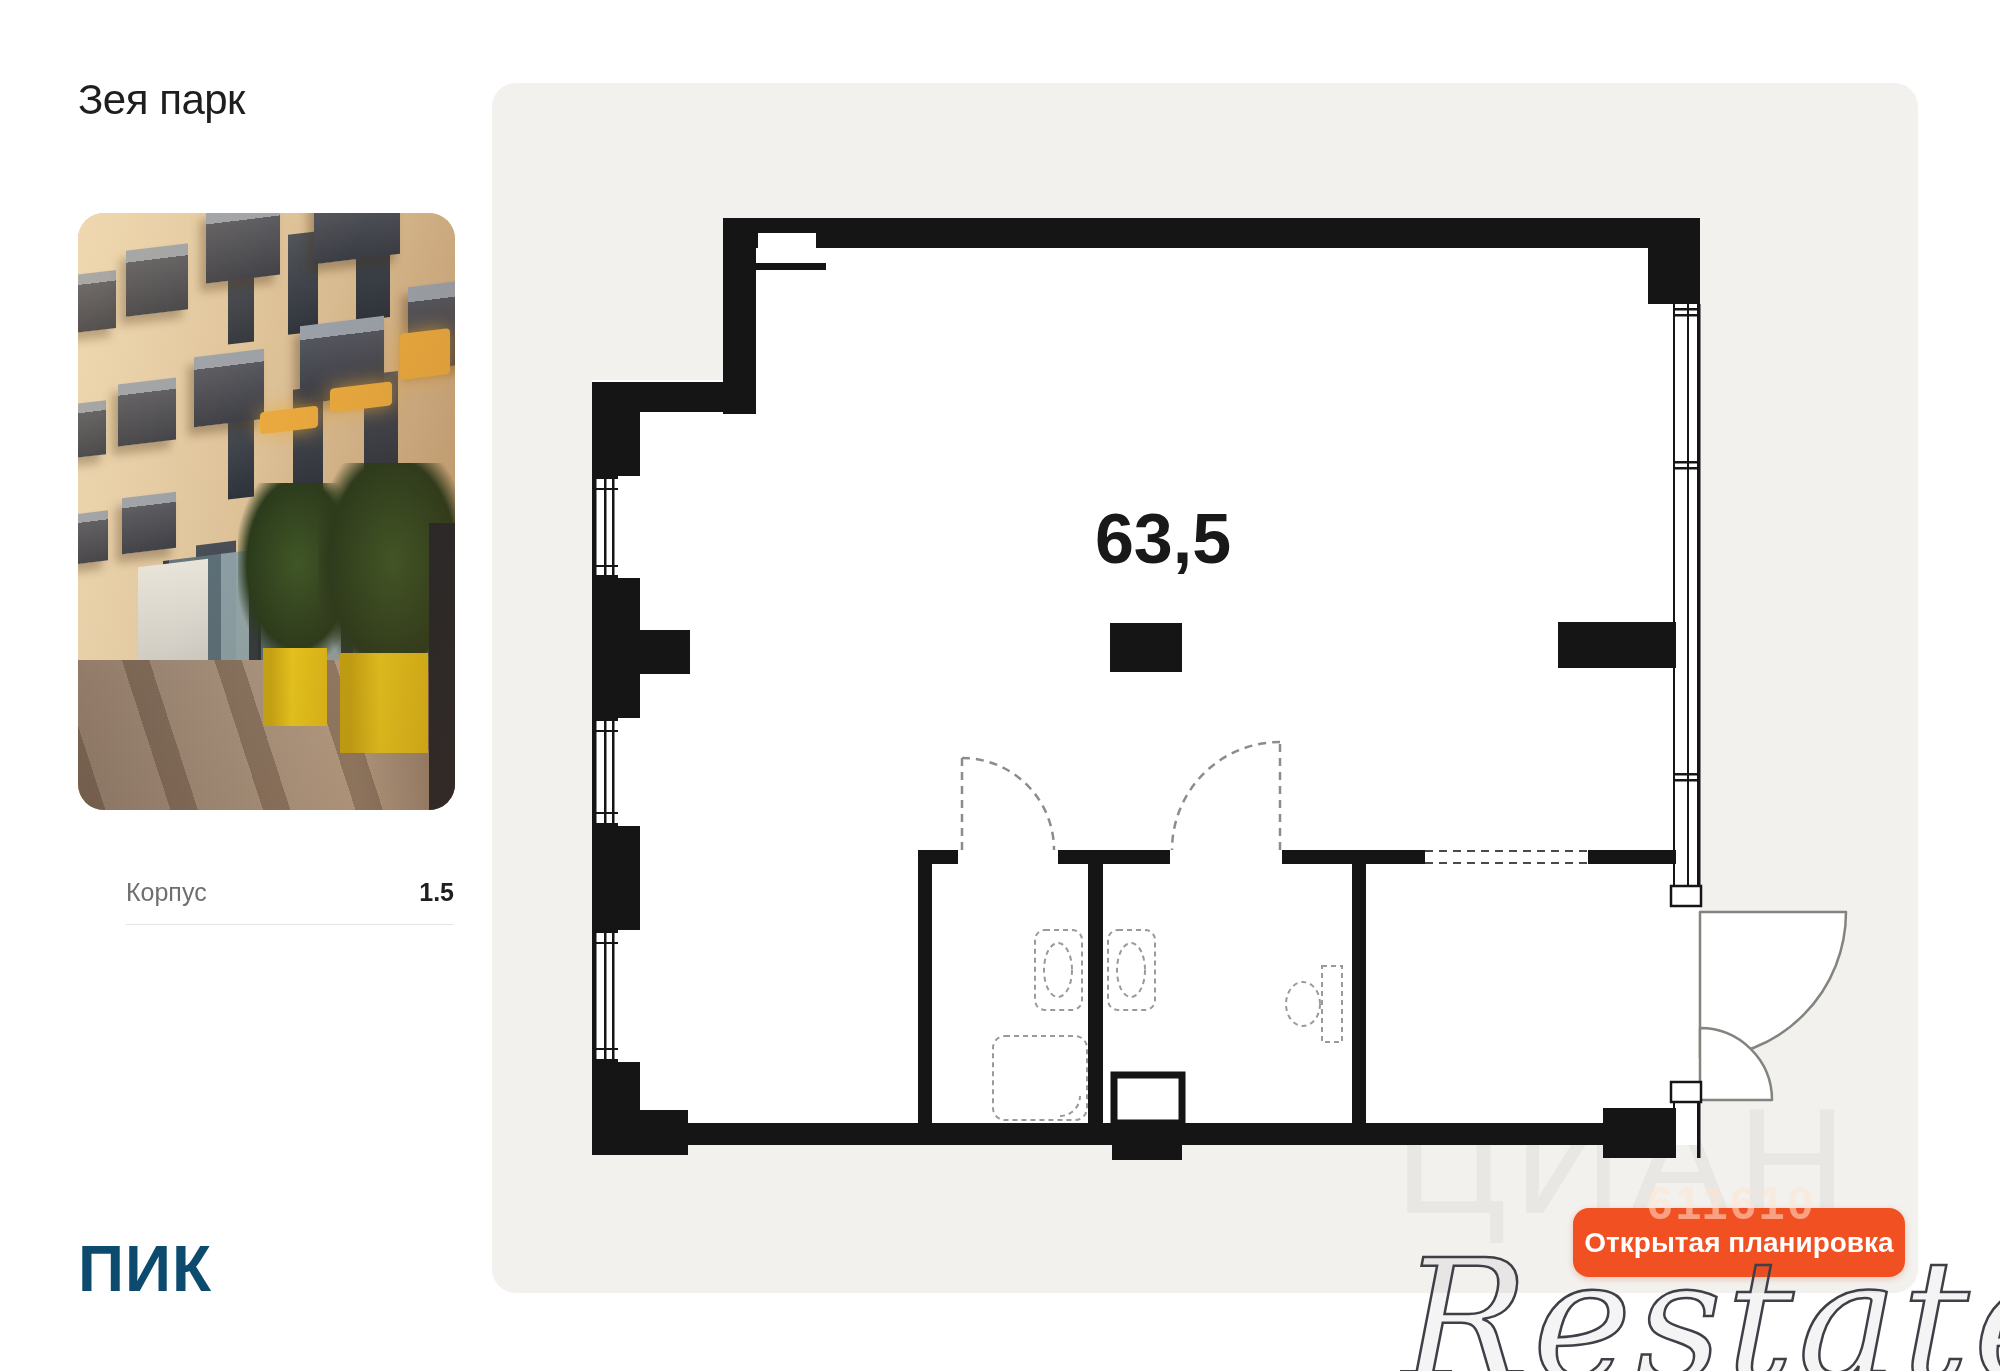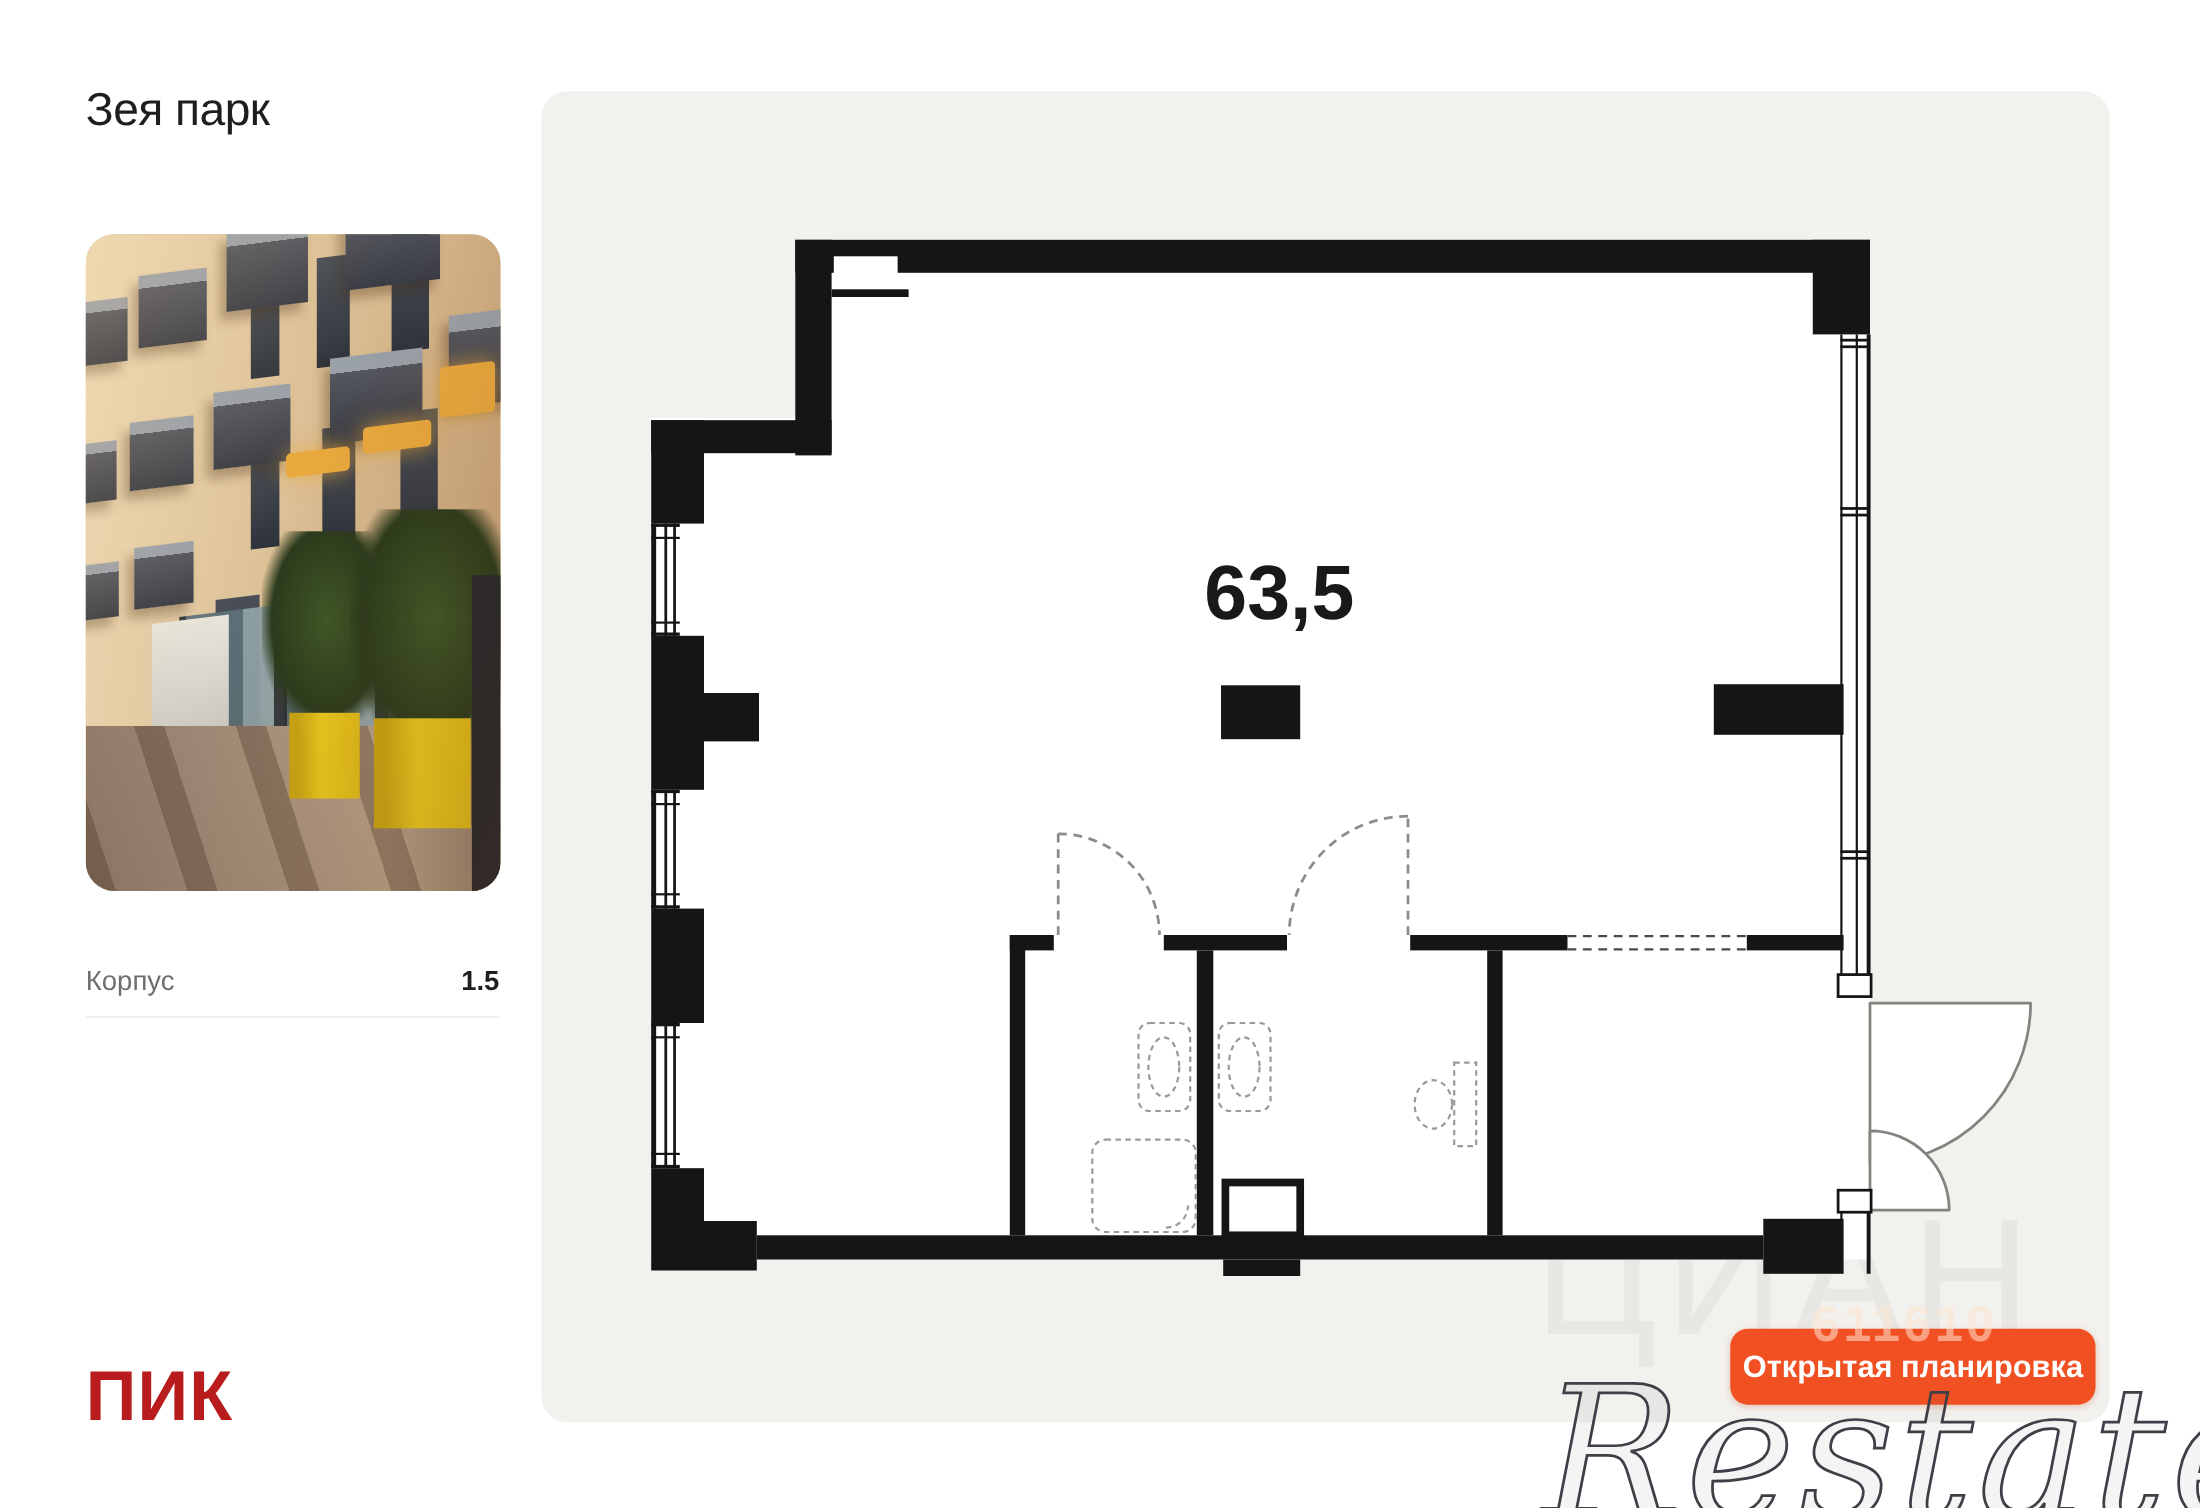--- a/index.html
+++ b/index.html
@@ -16,25 +16,25 @@
   }
   .photo{
     left:78px;top:213px;width:377px;height:597px;border-radius:26px;overflow:hidden;
     background:#d9c096;
   }
   .photo .layer{position:absolute;}
   .specs{left:78px;top:860px;width:376px;}
   .spec-row{
     height:64px;display:flex;align-items:center;justify-content:space-between;
   }
-  .spec-row.divided{border-bottom:1px solid #e7e6e2;}
+  .spec-row.divided{border-bottom:1px solid #e7e6e2;margin-left:48px;}
   .spec-label{font-size:25px;color:#6f6f6f;}
   .spec-value{font-size:25px;color:#1f1f1f;font-weight:700;}
   .dev-logo{
-    left:78px;top:1232px;font-size:64px;font-weight:800;color:#b91c1c;letter-spacing:1px;
+    left:78px;top:1232px;font-size:64px;font-weight:800;color:#0c4a6e;letter-spacing:1px;
   }
 
   
   .plan-panel{
     left:492px;top:83px;width:1426px;height:1210px;border-radius:24px;
     background:#f2f1ee;
   }
   .plan-svg{left:0;top:0;width:2000px;height:1371px;pointer-events:none;}
 
   .open-plan-badge{

